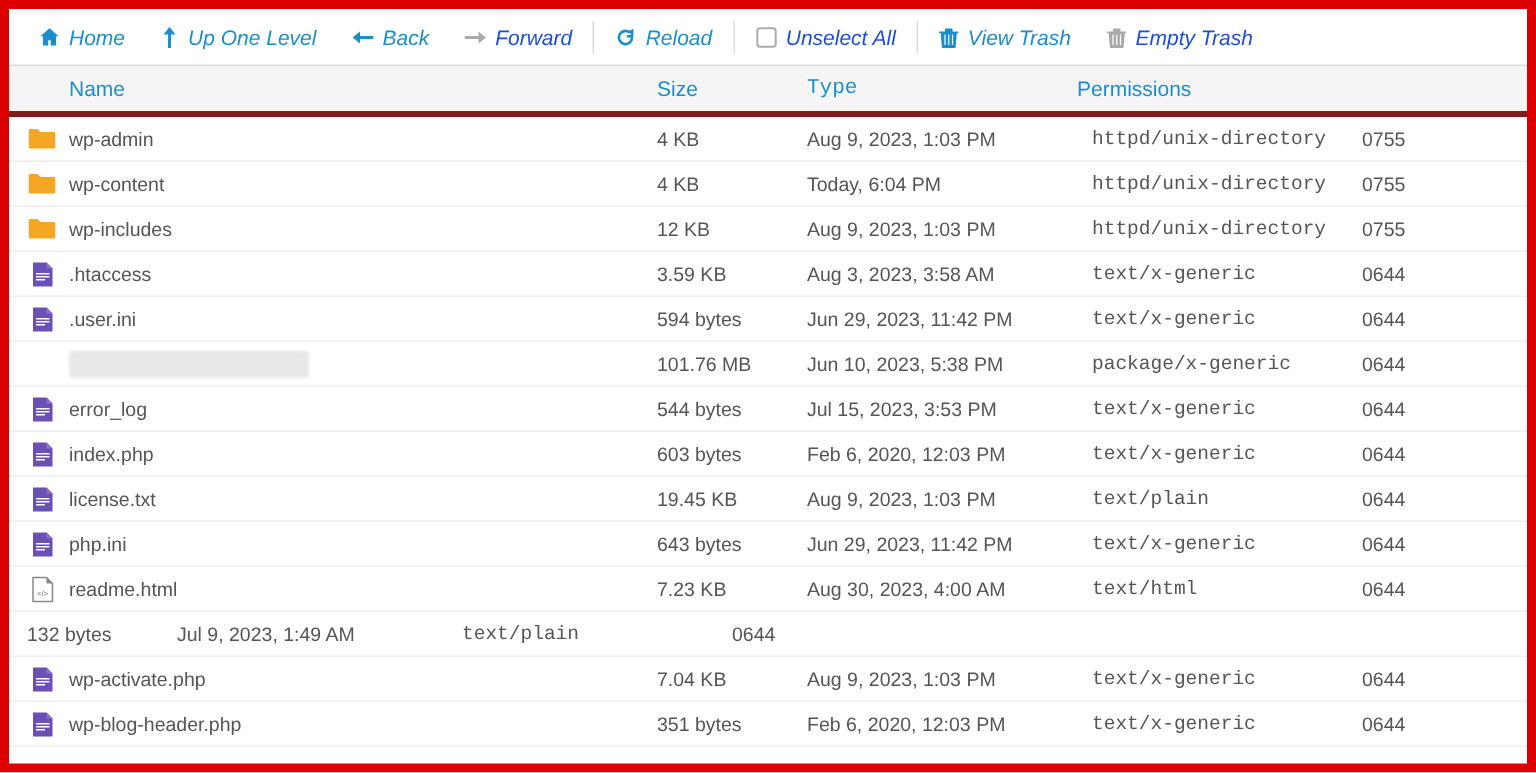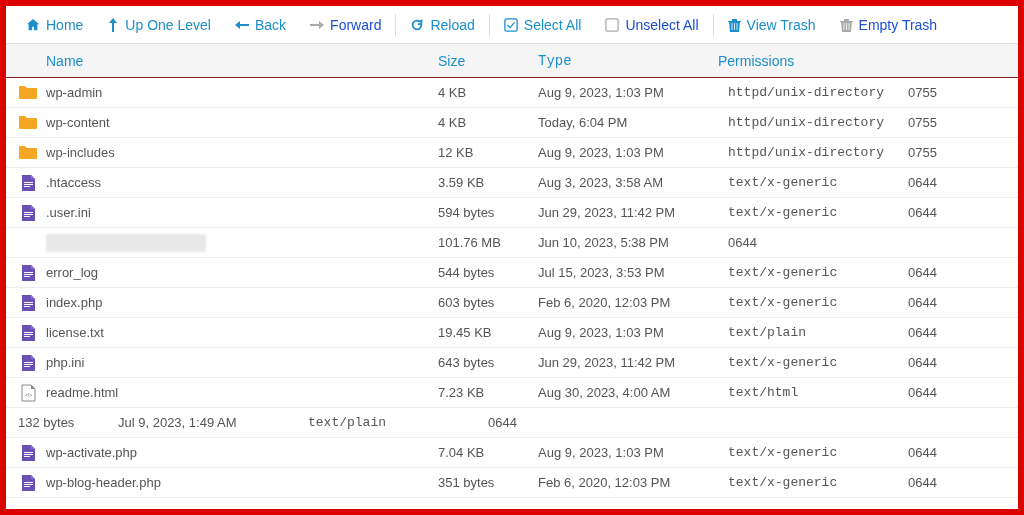--- a/index.html
+++ b/index.html
@@ -1,24 +1,24 @@
 <!DOCTYPE html>
 <html><head>
 <meta charset="utf-8">
 <style>
 * { margin: 0; padding: 0; box-sizing: border-box; }
 body { font-family: Arial, sans-serif; font-size: 13px; color: #555; background: #fff; }
 .outer { border: 6px solid #d00; width: 1024px; height: 515px; padding: 0; }
 .toolbar { display: flex; align-items: center; height: 38px; border-bottom: 1px solid #ddd; padding: 0 8px; gap: 0; }
-.tb-item { display: flex; align-items: center; padding: 0 12px; height: 100%; cursor: pointer; color: #1a8fcc; font-size: 14px; }
+.tb-item { display: flex; align-items: center; padding: 0 12px; height: 100%; cursor: pointer; color: #1a8fcc; font-size: 14px; font-style: italic; }
 .tb-item.disabled { color: #1d4ed8; cursor: default; }
 .tb-item .icon { margin-right: 6px; display: inline-flex; }
 .tb-sep { width: 1px; height: 22px; background: #ddd; margin: 0 2px; }
 .table-wrap { height: calc(100% - 38px); overflow-y: auto; position: relative; }
-.header-row { display: flex; align-items: center; height: 34px; background: #f5f5f5; border-bottom: 1px solid #7f1d1d; padding: 0 12px; }
+.header-row { display: flex; align-items: center; height: 34px; background: #f5f5f5; border-bottom: 4px solid #7f1d1d; padding: 0 12px; }
 .header-row .col { color: #1a8fcc; font-size: 14px; cursor: pointer; }
 .col-name { flex: 0 0 420px; padding-left: 28px; }
 .col-size { flex: 0 0 100px; }
 .col-modified { flex: 0 0 190px; }
 .col-type { flex: 0 0 180px; font-family: Liberation Mono, monospace; }
 .col-perm { flex: 1; }
 .row { display: flex; align-items: center; height: 30px; border-bottom: 1px solid #eee; padding: 0 12px; cursor: pointer; }
 .row .col { color: #555; font-size: 13px; }
 .row .col-name { display: flex; align-items: center; padding-left: 0; }
 .file-icon { width: 20px; height: 20px; margin-right: 8px; display: inline-flex; align-items: center; justify-content: center; flex-shrink: 0; }
@@ -64,29 +64,20 @@
     <div class="tb-sep"></div>
     <div class="tb-item">
       <span class="icon">
           <svg width="14" height="14" viewBox="0 0 16 16" fill="none" stroke="#1a8fcc" stroke-width="2">
             <path d="M13 8a5 5 0 11-2-4l2-1v4h-4"></path>
           </svg>
         </span>
       <span>Reload</span>
     </div>
     <div class="tb-sep"></div>
-    <div class="tb-item">
-      <span class="icon">
-          <svg width="14" height="14" viewBox="0 0 16 16" fill="none" stroke="#1a8fcc" stroke-width="1.5">
-            <rect x="1" y="1" width="14" height="14" rx="2"></rect>
-            <path d="M4 8l3 3 5-6"></path>
-          </svg>
-        </span>
-      <span>Select All</span>
-    </div>
     <div class="tb-item disabled">
       <span class="icon">
           <svg width="14" height="14" viewBox="0 0 16 16" fill="none" stroke="#aaa" stroke-width="1.5">
             <rect x="1" y="1" width="14" height="14" rx="2"></rect>
           </svg>
         </span>
       <span>Unselect All</span>
     </div>
     <div class="tb-sep"></div>
     <div class="tb-item">
@@ -195,20 +186,21 @@
           <div class="col col-type">text/x-generic</div>
           <div class="col col-perm">0644</div>
         </div>
         <div class="row">
           <div class="col col-name">
             <span class="file-icon"></span>
             <span class="blurred"></span>
           </div>
           <div class="col col-size">101.76 MB</div>
           <div class="col col-modified">Jun 10, 2023, 5:38 PM</div>
+          <div class="col col-type">package/x-generic</div>
           <div class="col col-perm">0644</div>
         </div>
         <div class="row">
           <div class="col col-name">
             <span class="file-icon">
               <svg width="15" height="18" viewBox="0 0 15 18">
                 <path fill="#6a4fb5" d="M1 1h9l4 4v12H1z"></path>
                 <path fill="#8b6fd6" d="M10 1v4h4z"></path>
                 <rect x="3" y="8" width="9" height="1" fill="#fff"></rect>
                 <rect x="3" y="10" width="9" height="1" fill="#fff"></rect>

